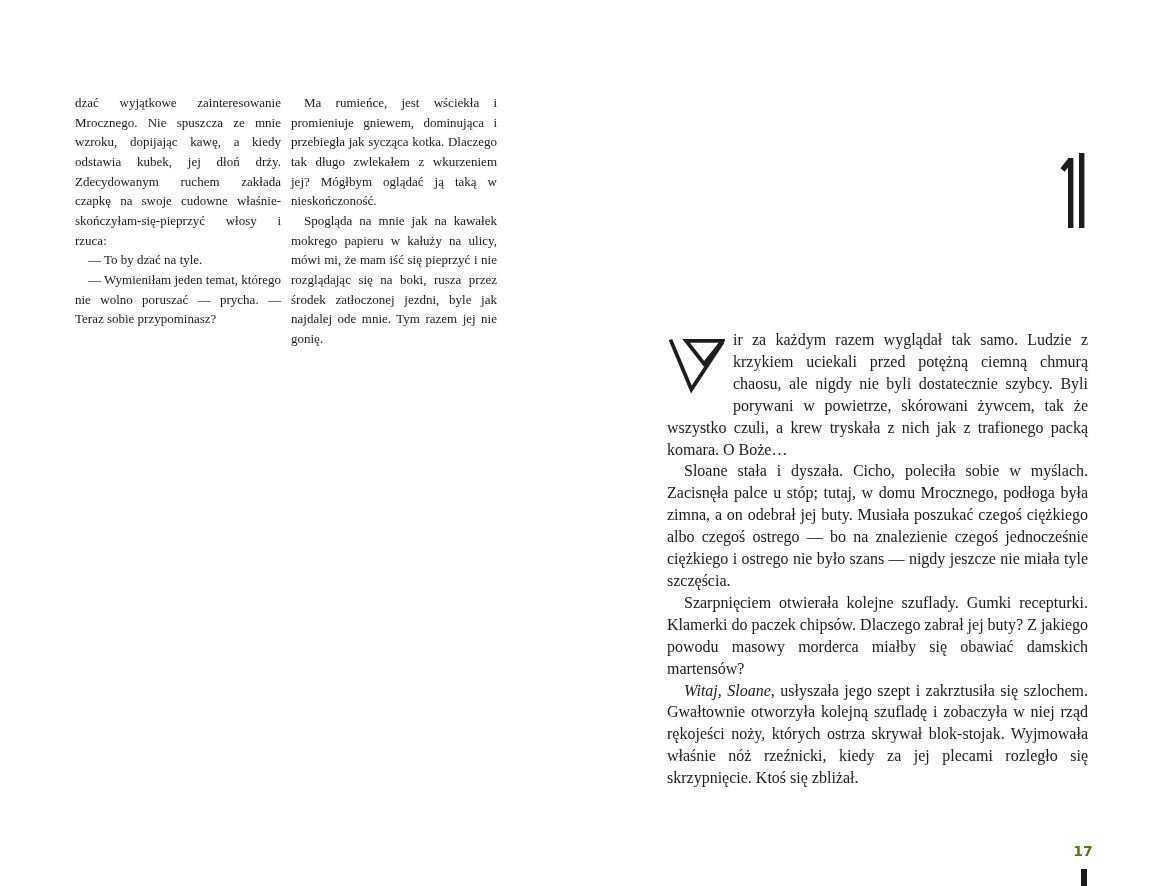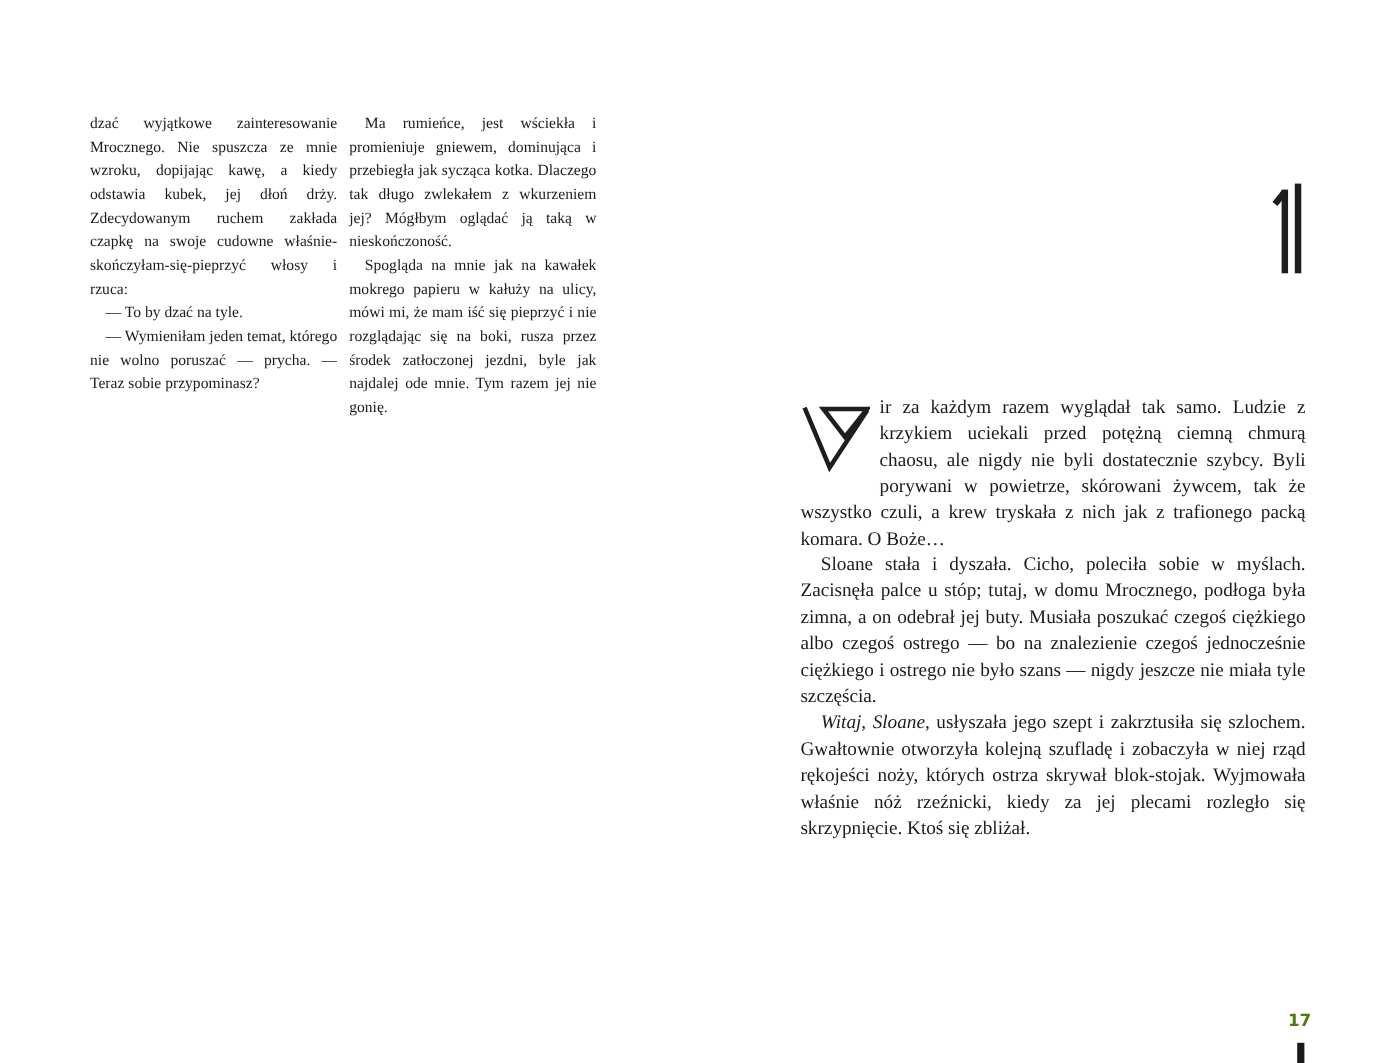--- a/index.html
+++ b/index.html
@@ -89,20 +89,21 @@
     <div class="right-body" id="rightcol">
       <div class="dropcap" aria-label="W">
         <svg viewBox="0 0 100 96" fill="none">
           <path d="M6 6 L42 92 L96 10" stroke="#1e1e1e" stroke-width="6.5"></path>
           <path d="M33 8 L96 8 L64 48 Z" stroke="#1e1e1e" stroke-width="6.5"></path>
         </svg>
       </div>
 
     <p class="para">ir za każdym razem wyglądał tak samo. Ludzie z krzykiem uciekali przed potężną ciemną chmurą chaosu, ale nigdy nie byli dostatecznie szybcy. Byli porywani w powietrze, skórowani żywcem, tak że wszystko czuli, a krew tryskała z nich jak z trafionego packą komara. O Boże…</p>
         <p class="para ind">Sloane stała i dyszała. Cicho, poleciła sobie w myślach. Zacisnęła palce u stóp; tutaj, w domu Mrocznego, podłoga była zimna, a on odebrał jej buty. Musiała poszukać czegoś ciężkiego albo czegoś ostrego — bo na znalezienie czegoś jednocześnie ciężkiego i ostrego nie było szans — nigdy jeszcze nie miała tyle szczęścia.</p>
+        <p class="para ind">Szarpnięciem otwierała kolejne szuflady. Gumki recepturki. Klamerki do paczek chipsów. Dlaczego zabrał jej buty? Z jakiego powodu masowy morderca miałby się obawiać damskich martensów?</p>
         <p class="para ind"><i>Witaj, Sloane</i>, usłyszała jego szept i zakrztusiła się szlochem. Gwałtownie otworzyła kolejną szufladę i zobaczyła w niej rząd rękojeści noży, których ostrza skrywał blok-stojak. Wyjmowała właśnie nóż rzeźnicki, kiedy za jej plecami rozległo się skrzypnięcie. Ktoś się zbliżał.</p>
       </div>
 
     <div class="pageno">17</div>
 
     <div class="bottom-mark"></div>
   </div>
 
 </div>
 

